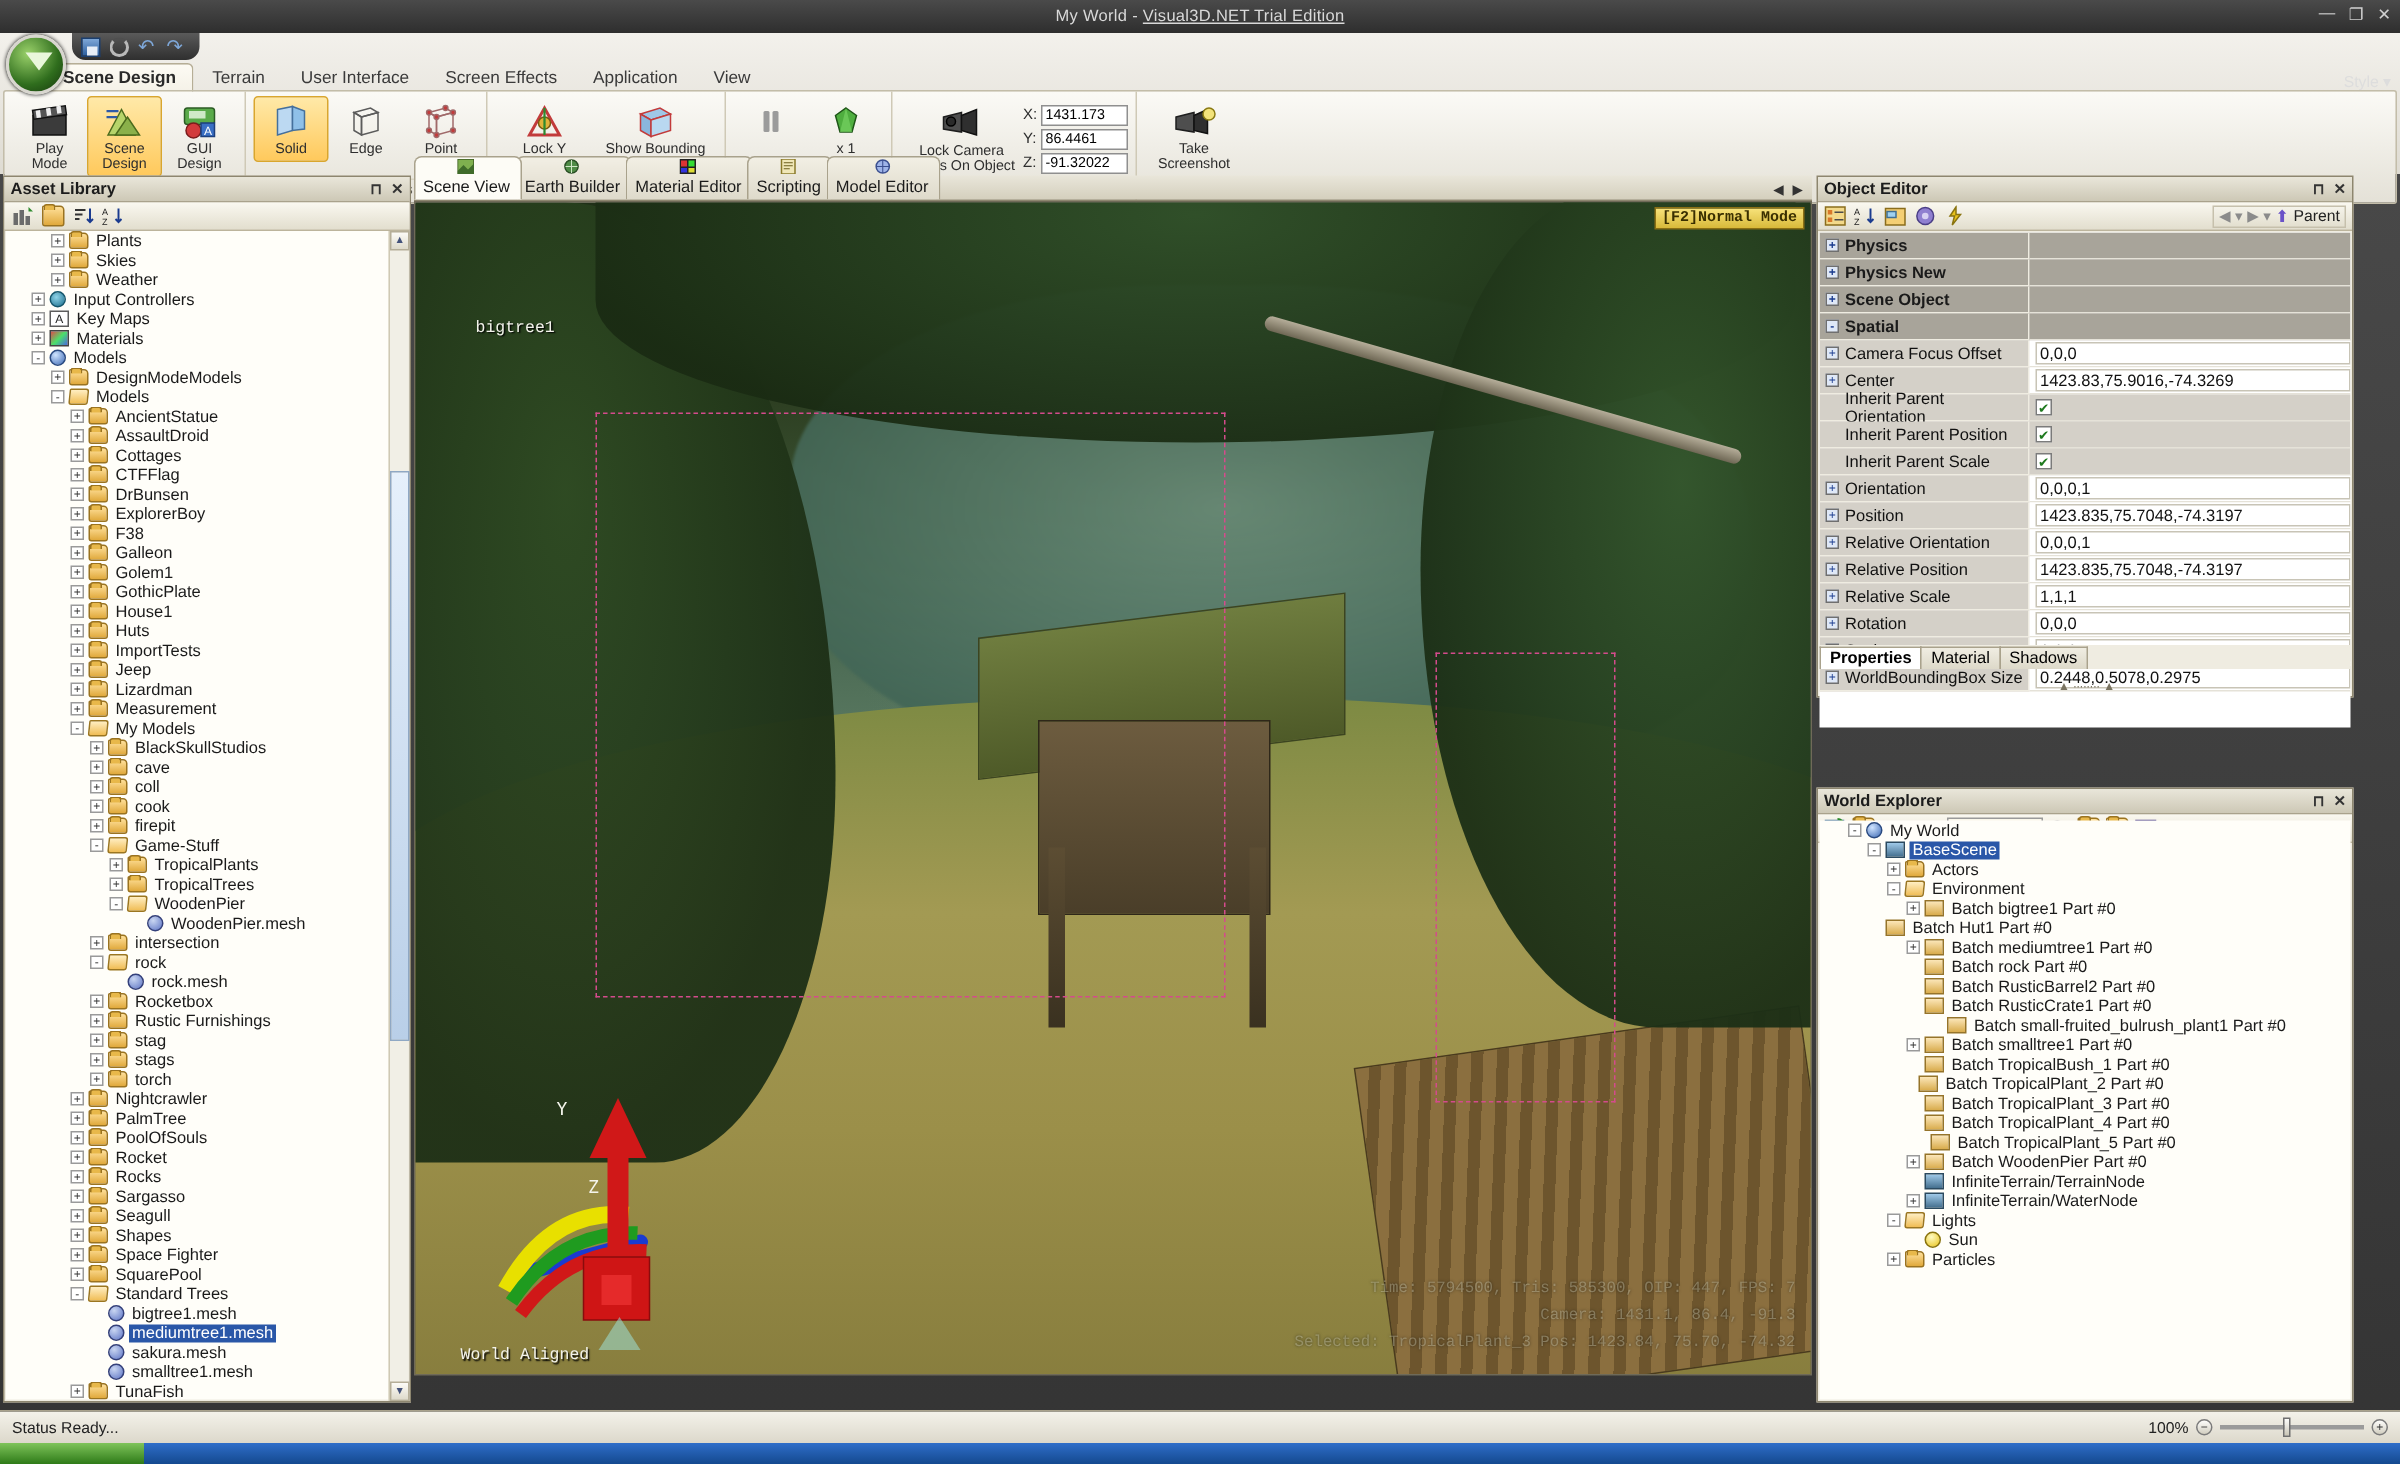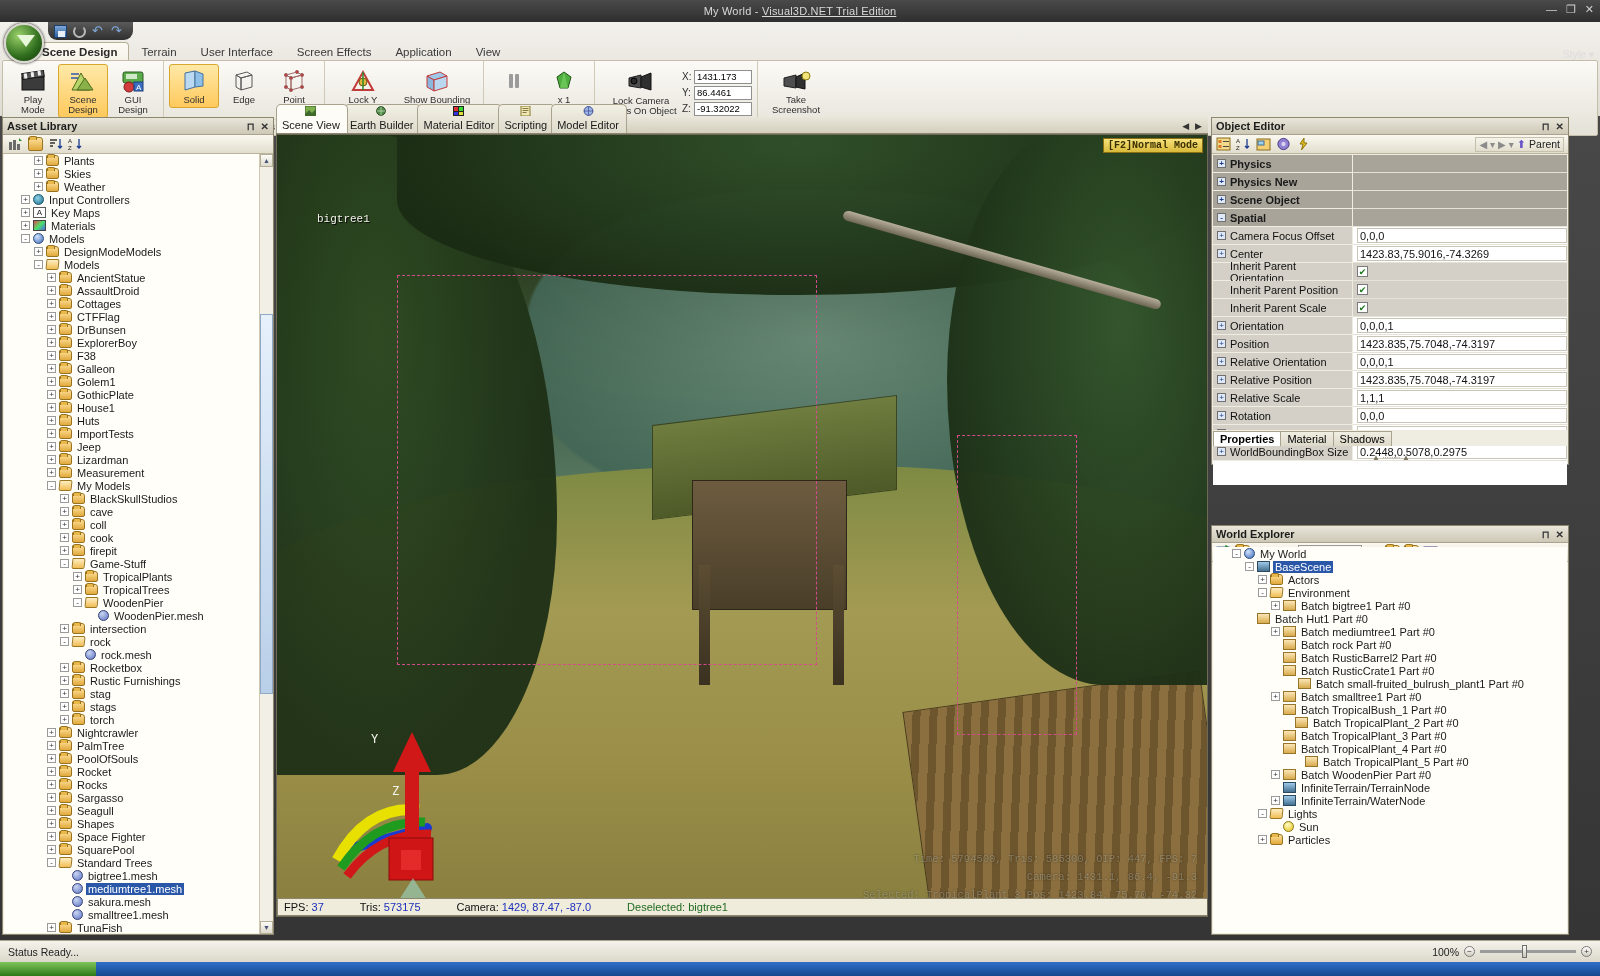--- a/index.html
+++ b/index.html
@@ -898,38 +898,20 @@
           <path d="M85 22 L104 62 L66 62 Z" fill="#d01818"></path>
           <rect x="62" y="128" width="44" height="42" fill="#cf1515" stroke="#8a0c0c"></rect>
           <rect x="74" y="140" width="20" height="20" fill="#e33" opacity=".7"></rect>
           <path d="M86 168 L100 190 L72 190 Z" fill="#9fe0d6" opacity=".55"></path>
           <text x="44" y="33" font-size="12" fill="#f4f4ec" font-family="monospace">Y</text>
           <text x="65" y="85" font-size="12" fill="#f4f4ec" font-family="monospace">Z</text>
         </svg>
         <div class="vp-label" style="left:-20px;top:188px;">World Aligned</div>
       </div>
 
-      <div class="vstatus">
-        <span class="cell">
-          <span class="k">FPS:</span>
-          <span class="v">37</span>
-        </span>
-        <span class="cell">
-          <span class="k">Tris:</span>
-          <span class="v">573175</span>
-        </span>
-        <span class="cell">
-          <span class="k">Camera:</span>
-          <span class="v">1429, 87.47, -87.0</span>
-        </span>
-        <span class="cell">
-          <span class="g">Deselected:</span>
-          <span class="g">bigtree1</span>
-        </span>
-      </div>
     </div>
   </div>
 
   <div class="objeditor">
     <div class="panel-hdr">
       <span>Object Editor</span>
       <span class="sp"></span>
       <span class="pbtn">⊓</span>
       <span class="pbtn">✕</span>
     </div>
@@ -1221,36 +1203,36 @@
         <div class="tnode" style="padding-left: 58px;">
           <span class="exp">+</span>
           <span class="ico box"></span>
           <span class="lbl">Batch smalltree1 Part #0</span>
         </div>
         <div class="tnode" style="padding-left: 58px;">
           <span class="noexp"></span>
           <span class="ico box"></span>
           <span class="lbl">Batch TropicalBush_1 Part #0</span>
         </div>
-        <div class="tnode" style="padding-left: 70px;">
+        <div class="tnode" style="padding-left: 54px;">
           <span class="noexp"></span>
           <span class="ico box"></span>
           <span class="lbl">Batch TropicalPlant_2 Part #0</span>
         </div>
         <div class="tnode" style="padding-left: 58px;">
           <span class="noexp"></span>
           <span class="ico box"></span>
           <span class="lbl">Batch TropicalPlant_3 Part #0</span>
         </div>
         <div class="tnode" style="padding-left: 58px;">
           <span class="noexp"></span>
           <span class="ico box"></span>
           <span class="lbl">Batch TropicalPlant_4 Part #0</span>
         </div>
-        <div class="tnode" style="padding-left: 80px;">
+        <div class="tnode" style="padding-left: 62px;">
           <span class="noexp"></span>
           <span class="ico box"></span>
           <span class="lbl">Batch TropicalPlant_5 Part #0</span>
         </div>
         <div class="tnode" style="padding-left: 58px;">
           <span class="exp">+</span>
           <span class="ico box"></span>
           <span class="lbl">Batch WoodenPier Part #0</span>
         </div>
         <div class="tnode" style="padding-left: 58px;">

